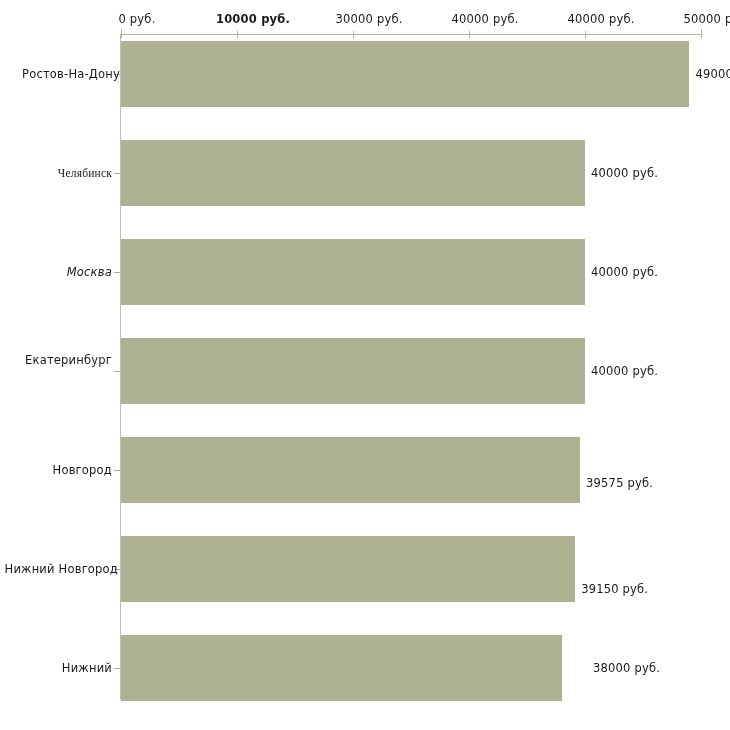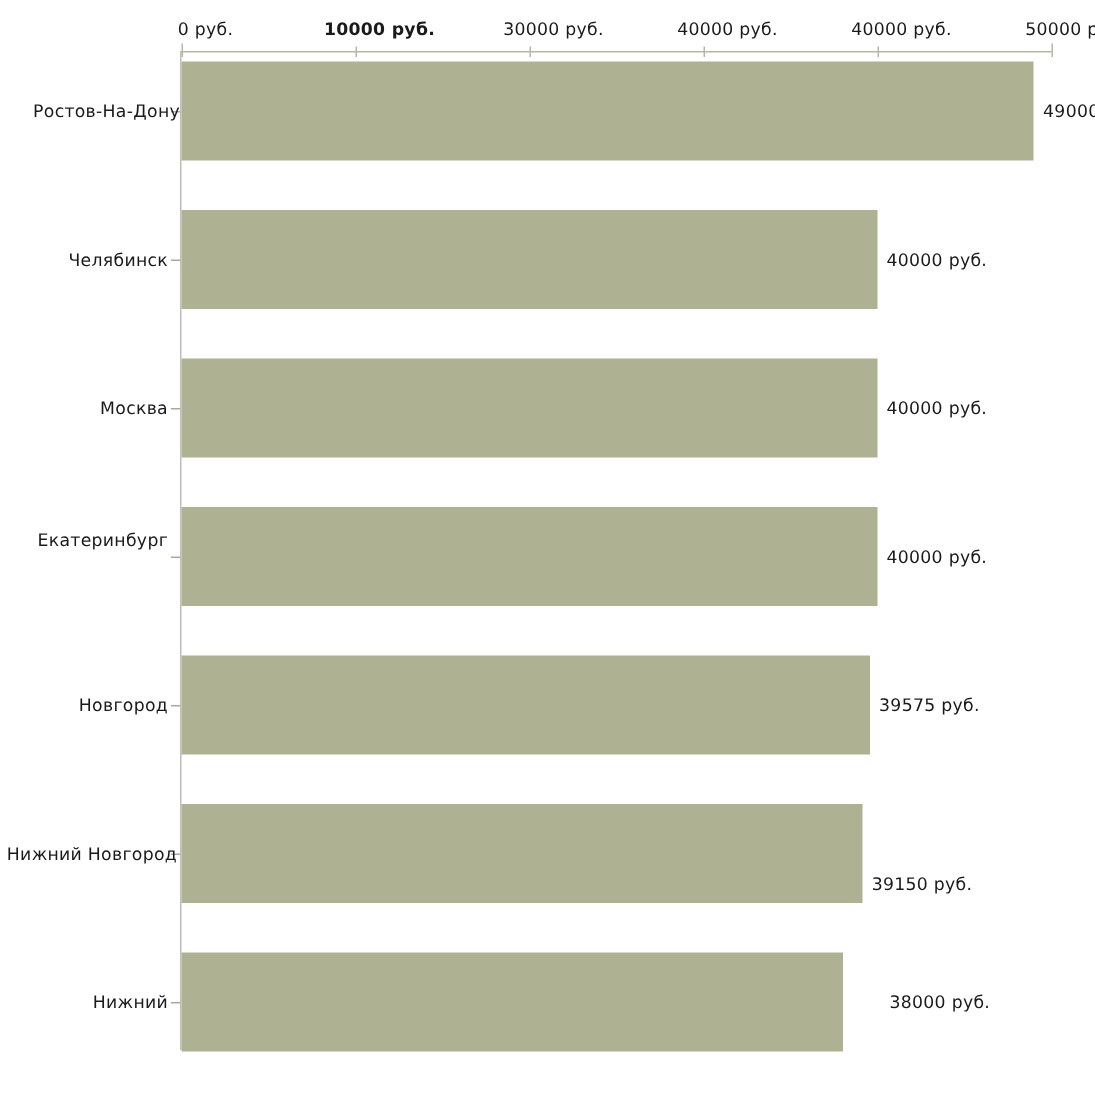--- a/index.html
+++ b/index.html
@@ -94,42 +94,42 @@
       <div class="xtick-label" style="left: 469px;">40000 руб.</div>
       <div class="xtick" style="left: 585px;"></div>
       <div class="xtick-label" style="left: 585px;">40000 руб.</div>
       <div class="xtick edge" style="left: 701px;"></div>
       <div class="xtick-label" style="left: 701px;">50000 руб.</div>
     </div>
   <div id="yticks-layer">
       <div class="ytick" style="top: 74px;"></div>
       <div class="ytick-label" style="top: 74px; right: 610px;">Ростов-На-Дону</div>
       <div class="ytick" style="top: 173px;"></div>
-      <div class="ytick-label" style="top: 173px; right: 618px;">Челябинск</div>
+      <div class="ytick-label" style="top: 173px; right: 618px; font-family: Liberation Serif, serif;">Челябинск</div>
       <div class="ytick" style="top: 272px;"></div>
-      <div class="ytick-label" style="top: 272px; right: 618px;">Москва</div>
+      <div class="ytick-label" style="top: 272px; right: 618px; font-style: italic;">Москва</div>
       <div class="ytick" style="top: 371px;"></div>
       <div class="ytick-label" style="top: 360px; right: 618px;">Екатеринбург</div>
       <div class="ytick" style="top: 470px;"></div>
       <div class="ytick-label" style="top: 470px; right: 618px;">Новгород</div>
       <div class="ytick" style="top: 569px;"></div>
       <div class="ytick-label" style="top: 569px; right: 612px;">Нижний Новгород</div>
       <div class="ytick" style="top: 668px;"></div>
       <div class="ytick-label" style="top: 668px; right: 618px;">Нижний</div>
     </div>
   <div id="bars-layer">
       <div class="bar" title="Ростов-На-Дону: 49000" style="top: 41px; width: 568.4px; height: 66px; background: rgb(174, 178, 147);"></div>
       <div class="bar-value" style="left: 695.4px; top: 74px;">49000</div>
       <div class="bar" title="Челябинск: 40000 руб." style="top: 140px; width: 464px; height: 66px; background: rgb(174, 178, 147);"></div>
       <div class="bar-value" style="left: 591px; top: 173px;">40000 руб.</div>
       <div class="bar" title="Москва: 40000 руб." style="top: 239px; width: 464px; height: 66px; background: rgb(174, 178, 147);"></div>
       <div class="bar-value" style="left: 591px; top: 272px;">40000 руб.</div>
       <div class="bar" title="Екатеринбург: 40000 руб." style="top: 338px; width: 464px; height: 66px; background: rgb(174, 178, 147);"></div>
       <div class="bar-value" style="left: 591px; top: 371px;">40000 руб.</div>
       <div class="bar" title="Волгоград: 39575 руб." style="top: 437px; width: 459.07px; height: 66px; background: rgb(174, 178, 147);"></div>
-      <div class="bar-value" style="left: 586.07px; top: 470px;">39575 руб.</div>
+      <div class="bar-value" style="left: 586.07px; top: 483px;">39575 руб.</div>
       <div class="bar" title="Нижний Новгород: 39150 руб." style="top: 536px; width: 454.14px; height: 66px; background: rgb(174, 178, 147);"></div>
       <div class="bar-value" style="left: 581.14px; top: 569px; margin-top: 20px;">39150 руб.</div>
       <div class="bar" title="Самара: 38000 руб." style="top: 635px; width: 440.8px; height: 66px; background: rgb(174, 178, 147);"></div>
       <div class="bar-value" style="left: 593px; top: 668px;">38000 руб.</div>
     </div>
 
 </div>
 
 </body></html>

